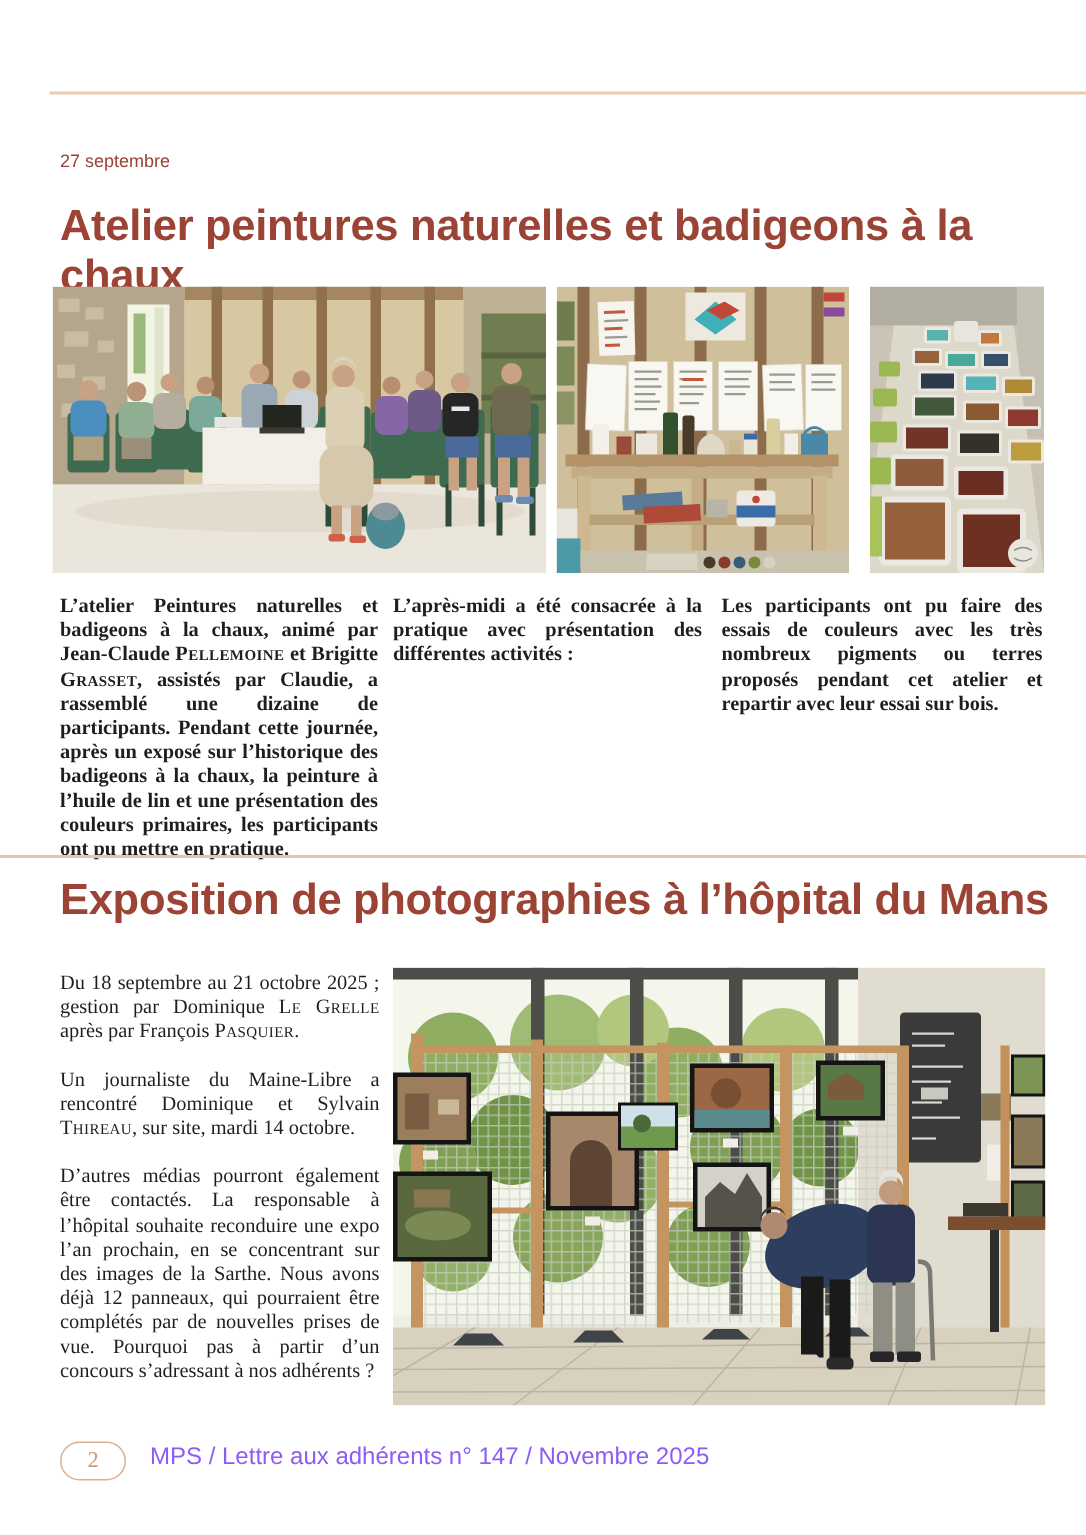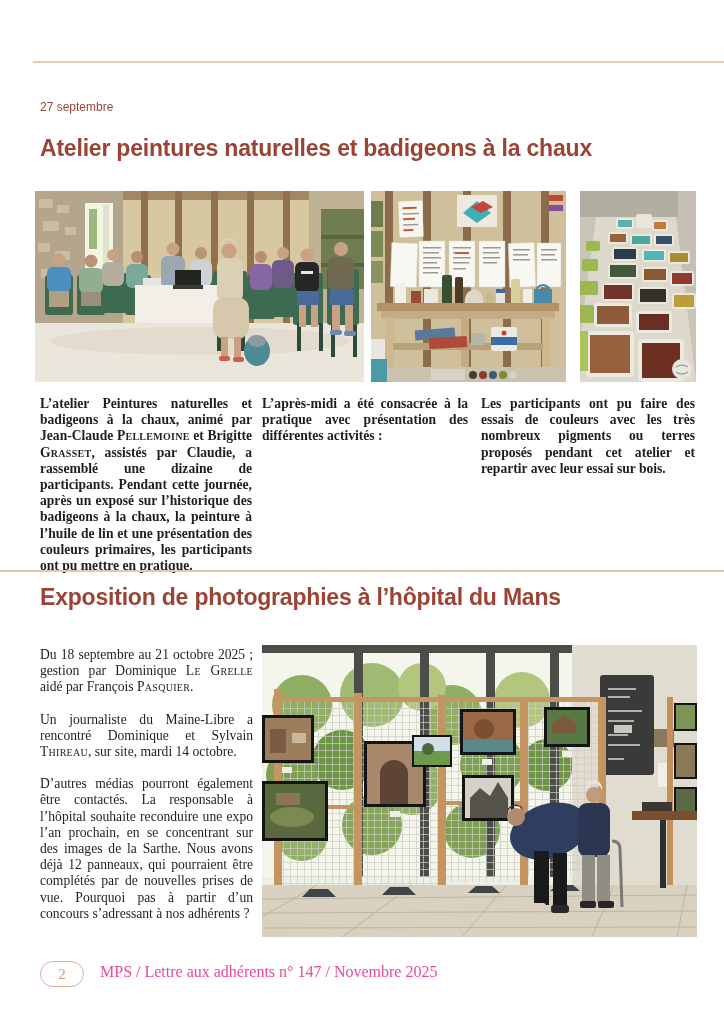--- a/index.html
+++ b/index.html
@@ -8,21 +8,21 @@
 
   
   .header-title{position:absolute;left:40px;top:20px;font-family:"Liberation Serif",serif;
       font-style:italic;font-weight:bold;font-size:38px;color:#eebd9e;letter-spacing:1px;}
   .header-rule{position:absolute;left:33px;top:61px;width:691px;height:2px;background:#e9ccb0;}
 
   
   .date-label{position:absolute;left:40px;top:100px;font-family:"Liberation Sans",sans-serif;
       font-size:12px;color:#9b4334;}
   .sec-title{position:absolute;left:40px;font-family:"Liberation Sans",sans-serif;
-      font-weight:bold;font-size:23px;color:#9b4334;letter-spacing:-0.2px;}
+      font-weight:bold;font-size:29px;color:#9b4334;letter-spacing:-0.2px;}
   .title-1{top:135px;}
   .title-2{top:584px;}
 
   
   .photo{position:absolute;overflow:hidden;}
   .photo svg{display:block;width:100%;height:100%;}
   .photo-1{left:35px;top:191px;width:329px;height:191px;}
   .photo-2{left:371px;top:191px;width:195px;height:191px;}
   .photo-3{left:580px;top:191px;width:116px;height:191px;}
   .photo-4{left:262px;top:645px;width:435px;height:292px;}
@@ -39,22 +39,22 @@
   .divider{position:absolute;left:0;top:570px;width:724px;height:2px;background:#e7c7ab;}
 
   .sec2-col{position:absolute;left:40px;top:647px;width:213px;font-size:13.6px;
       line-height:16.2px;text-align:justify;}
   .sec2-col p{margin:0 0 16px 0;}
 
   
   .footer-badge{position:absolute;left:40px;top:961px;width:42px;height:24px;
       border:1.5px solid #dfae90;border-radius:14px;display:flex;align-items:center;
       justify-content:center;font-size:15px;color:#cf9878;font-family:"Liberation Serif",serif;}
-  .footer-text{position:absolute;left:100px;top:963px;font-size:16px;color:#ec4899;
-      font-family:Liberation Serif, serif;}
+  .footer-text{position:absolute;left:100px;top:963px;font-size:16px;color:#8b5cf6;
+      font-family:Liberation Sans, sans-serif;}
 </style>
 </head>
 <body>
 
 <div id="page">
 
   <div class="header-rule"></div>
 
   <div class="date-label">27 septembre</div>
   <div class="sec-title title-1">Atelier peintures naturelles et badigeons à la chaux</div>
@@ -338,21 +338,21 @@
   </div>
   <div class="col col-3">
     <p><span>Les participants ont pu faire des essais de couleurs avec les très nombreux pigments ou terres proposés pendant cet atelier et repartir avec leur essai sur bois.</span></p>
   </div>
 
   <div class="divider"></div>
 
   <div class="sec-title title-2">Exposition de photographies à l’hôpital du Mans</div>
 
   <div class="sec2-col">
-    <p><span>Du 18 septembre au 21 octobre 2025 ; gestion par Dominique </span><span class="sc">Le Grelle</span><span> aidé par François </span><span class="sc">Pasquier</span><span>.</span></p>
+    <p><span>Du 18 septembre au 21 octobre 2025 ; gestion par Dominique </span><span class="sc">Le Grelle</span><span> après par François </span><span class="sc">Pasquier</span><span>.</span></p>
     <p><span>Un journaliste du Maine-Libre a rencontré Dominique et Sylvain </span><span class="sc">Thireau</span><span>, sur site, mardi 14 octobre.</span></p>
     <p><span>D’autres médias pourront également être contactés. La responsable à l’hôpital souhaite reconduire une expo l’an prochain, en se concentrant sur des images de la Sarthe. Nous avons déjà 12 panneaux, qui pourraient être complétés par de nouvelles prises de vue. Pourquoi pas à partir d’un concours s’adressant à nos adhérents ?</span></p>
   </div>
 
   <div class="photo photo-4" role="img" aria-label="Deux visiteurs âgés regardent des photographies encadrées sur des panneaux grillagés en bois devant de grandes baies vitrées">
     <svg viewBox="0 0 435 292" preserveAspectRatio="none">
       <defs>
         <pattern id="mesh" patternUnits="userSpaceOnUse" width="7" height="7">
           <path d="M0 .5H7M.5 0V7" stroke="#c9cdc1" stroke-width="1" fill="none" opacity="0.7"></path>
         </pattern>

